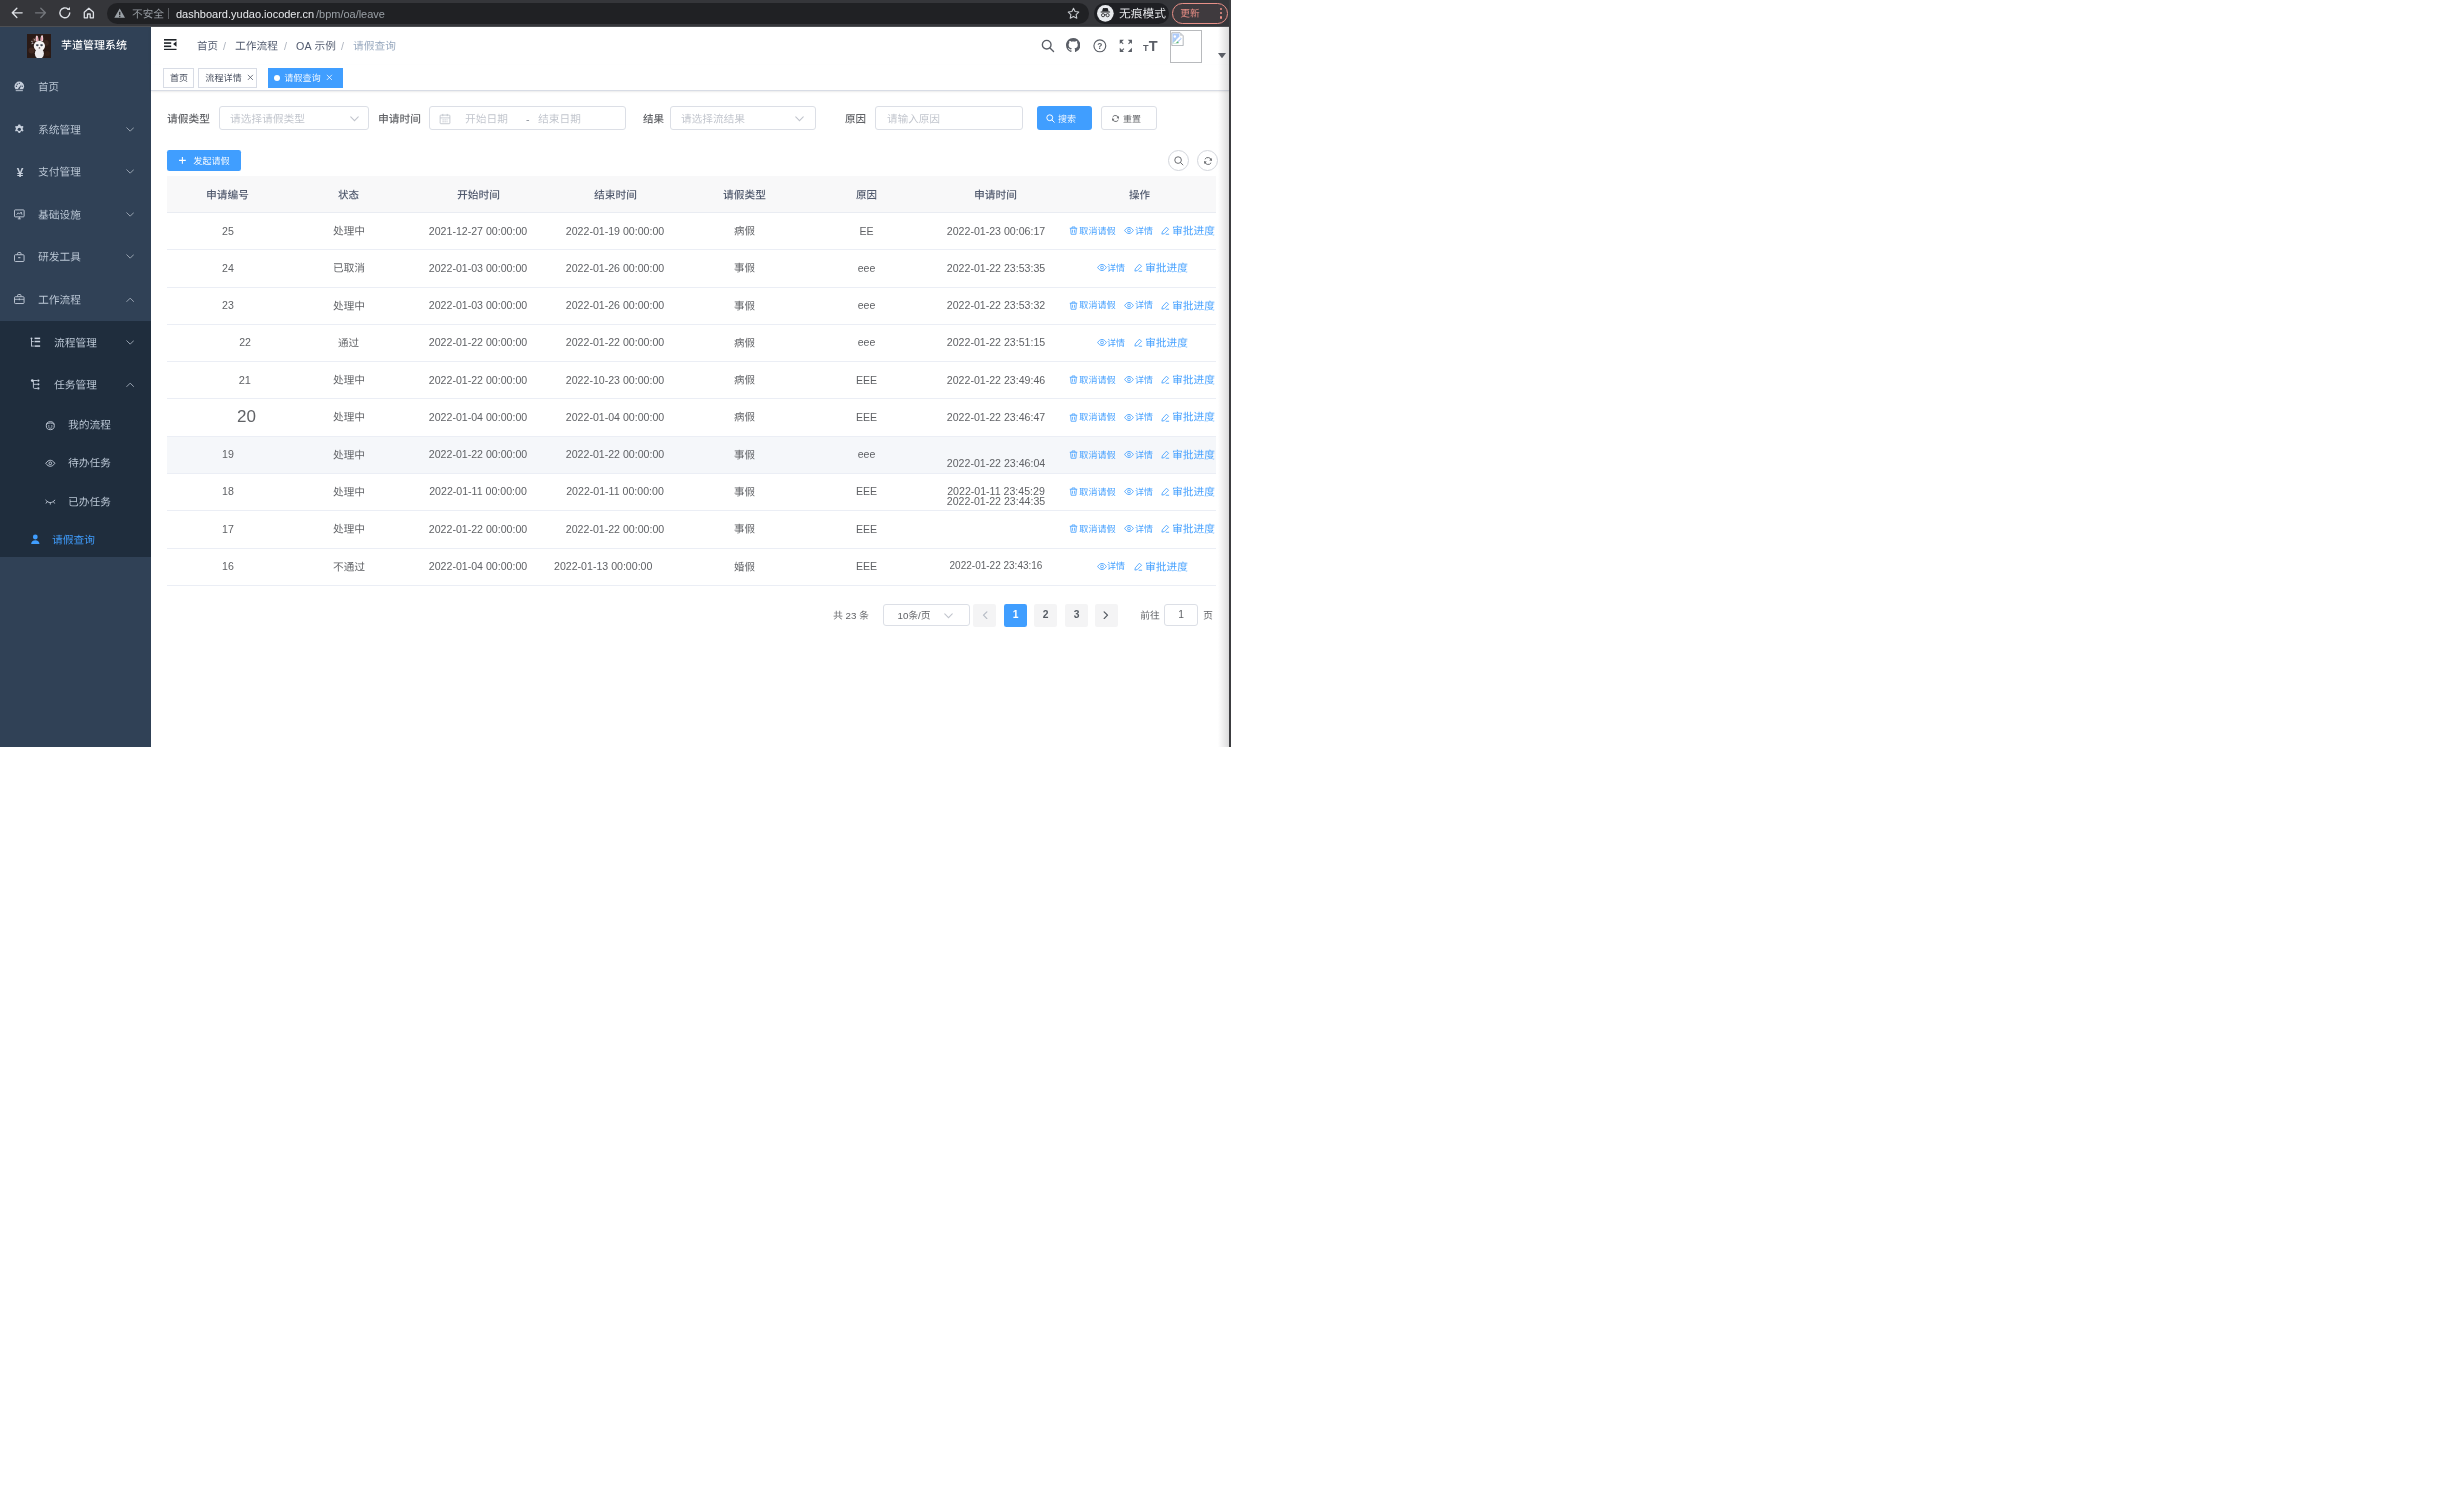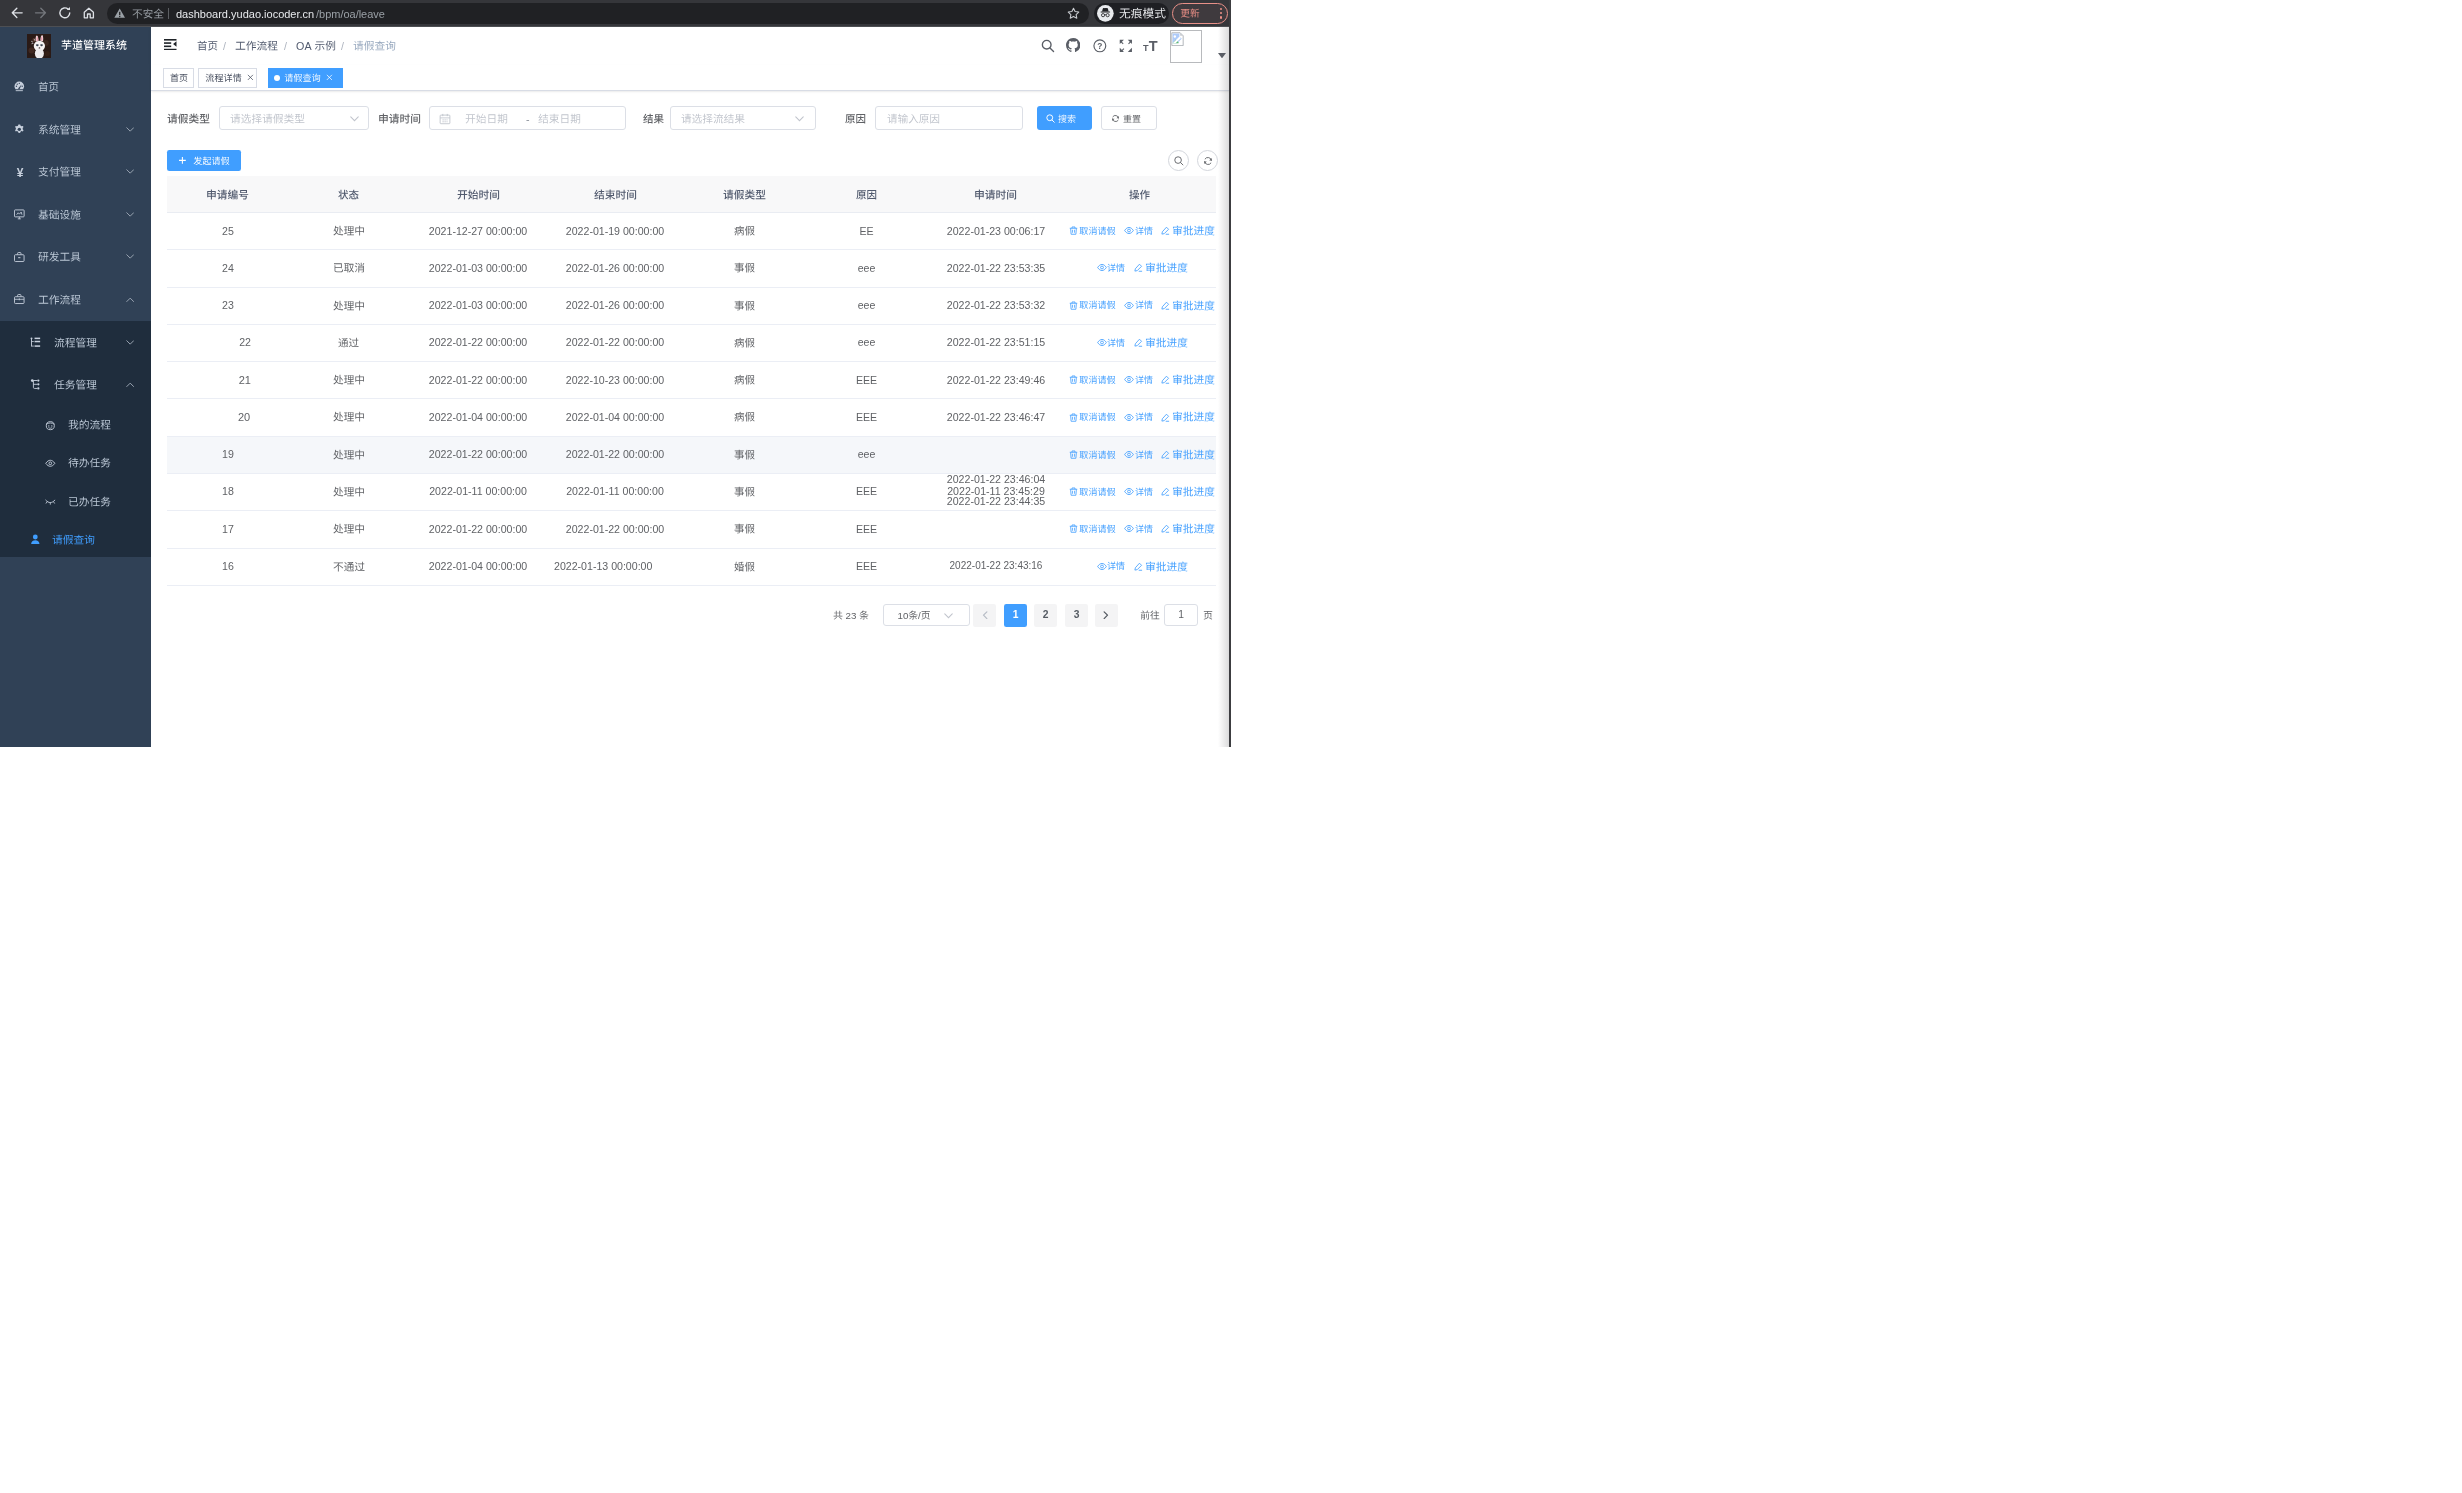--- a/index.html
+++ b/index.html
@@ -817,21 +817,21 @@
     <path d="M7.3 1.6 10.1 4.4 4.3 10.2 1.2 10.8 1.8 7.7z" stroke="#409eff" stroke-width="1.1" fill="none" stroke-linejoin="round"></path>
     <path d="M6.3 11h4.5" stroke="#409eff" stroke-width="1.1"></path>
   </svg>
 <svg style="position:absolute;left:1172px;top:374px;overflow:visible;" width="43" height="13" fill="#409eff" viewBox="0 0 56 17">
     <use href="#r5ba1" transform="translate(0 12.6) scale(0.0140 -0.0140)"></use>
     <use href="#r6279" transform="translate(14 12.6) scale(0.0140 -0.0140)"></use>
     <use href="#r8fdb" transform="translate(28 12.6) scale(0.0140 -0.0140)"></use>
     <use href="#r5ea6" transform="translate(42 12.6) scale(0.0140 -0.0140)"></use>
   </svg>
 <div style="position:absolute;left:167px;top:436px;width:1049px;height:0.8px;background:#ebeef5"></div>
-<div style="position:absolute;left:221px;top:410px;width:46px;text-align:center;font-size:11px;color:#606266;line-height:14.4px">20</div>
+<div style="position:absolute;left:210px;top:410px;width:46px;text-align:right;font-size:17px;color:#606266;line-height:14.4px">20</div>
 <svg style="position:absolute;left:333px;top:411px;overflow:visible;" width="32" height="13" fill="#606266" viewBox="0 0 42 17">
     <use href="#r5904" transform="translate(0 12.6) scale(0.0140 -0.0140)"></use>
     <use href="#r7406" transform="translate(14 12.6) scale(0.0140 -0.0140)"></use>
     <use href="#r4e2d" transform="translate(28 12.6) scale(0.0140 -0.0140)"></use>
   </svg>
 <div style="position:absolute;left:417px;top:410px;width:122px;text-align:center;font-size:10.6px;color:#606266;line-height:14.4px">2022-01-04 00:00:00</div>
 <div style="position:absolute;left:554px;top:410px;width:122px;text-align:center;font-size:10.6px;color:#606266;line-height:14.4px">2022-01-04 00:00:00</div>
 <svg style="position:absolute;left:734px;top:411px;overflow:visible;" width="21" height="13" fill="#606266" viewBox="0 0 28 17">
     <use href="#r75c5" transform="translate(0 12.6) scale(0.0140 -0.0140)"></use>
     <use href="#r5047" transform="translate(14 12.6) scale(0.0140 -0.0140)"></use>
@@ -876,21 +876,21 @@
     <use href="#r7406" transform="translate(14 12.6) scale(0.0140 -0.0140)"></use>
     <use href="#r4e2d" transform="translate(28 12.6) scale(0.0140 -0.0140)"></use>
   </svg>
 <div style="position:absolute;left:417px;top:447px;width:122px;text-align:center;font-size:10.6px;color:#606266;line-height:14.4px">2022-01-22 00:00:00</div>
 <div style="position:absolute;left:554px;top:447px;width:122px;text-align:center;font-size:10.6px;color:#606266;line-height:14.4px">2022-01-22 00:00:00</div>
 <svg style="position:absolute;left:734px;top:449px;overflow:visible;" width="21" height="13" fill="#606266" viewBox="0 0 28 17">
     <use href="#r4e8b" transform="translate(0 12.6) scale(0.0140 -0.0140)"></use>
     <use href="#r5047" transform="translate(14 12.6) scale(0.0140 -0.0140)"></use>
   </svg>
 <div style="position:absolute;left:836px;top:447px;width:61px;text-align:center;font-size:10.6px;color:#606266;line-height:14.4px">eee</div>
-<div style="position:absolute;left:935px;top:472px;width:122px;text-align:center;font-size:10.6px;color:#606266;line-height:14.4px">2022-01-22 23:46:04</div>
+<div style="position:absolute;left:935px;top:456px;width:122px;text-align:center;font-size:10.6px;color:#606266;line-height:14.4px">2022-01-22 23:46:04</div>
 <svg style="position:absolute;left:1069px;top:450px;" width="9" height="9" viewBox="0 0 12 12">
     <path d="M1 3h10" stroke="#409eff" stroke-width="1.1"></path>
     <path d="M4 3V1.3h4V3" stroke="#409eff" stroke-width="1.1" fill="none"></path>
     <path d="M2.2 3.2 2.8 11h6.4l.6-7.8" stroke="#409eff" stroke-width="1.1" fill="none"></path>
     <path d="M4.7 5v4M7.3 5v4" stroke="#409eff" stroke-width="1"></path>
   </svg>
 <svg style="position:absolute;left:1079px;top:450px;overflow:visible;" width="37" height="11.4" fill="#409eff" viewBox="0 0 48 15">
     <use href="#r53d6" transform="translate(0 10.8) scale(0.0120 -0.0120)"></use>
     <use href="#r6d88" transform="translate(12 10.8) scale(0.0120 -0.0120)"></use>
     <use href="#r8bf7" transform="translate(24 10.8) scale(0.0120 -0.0120)"></use>

